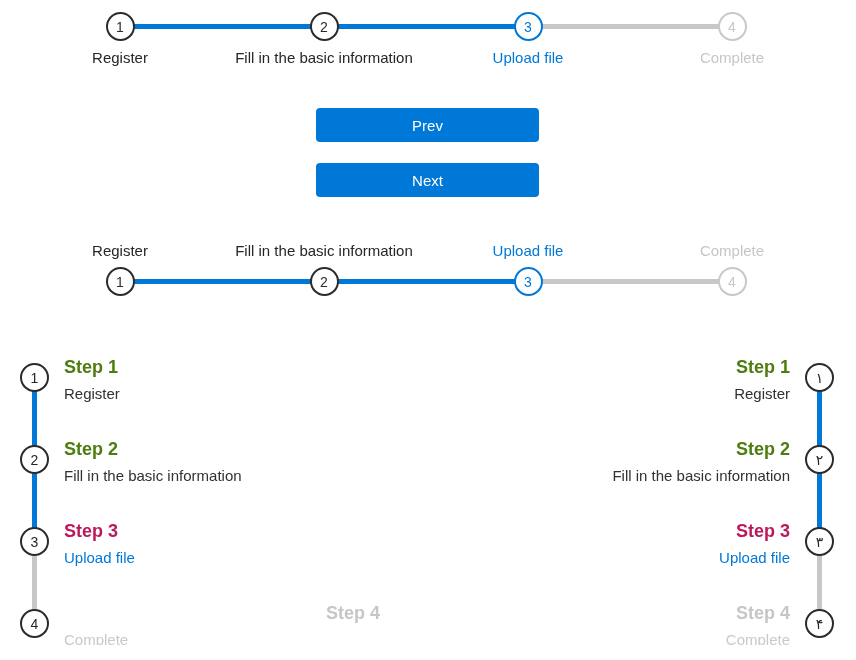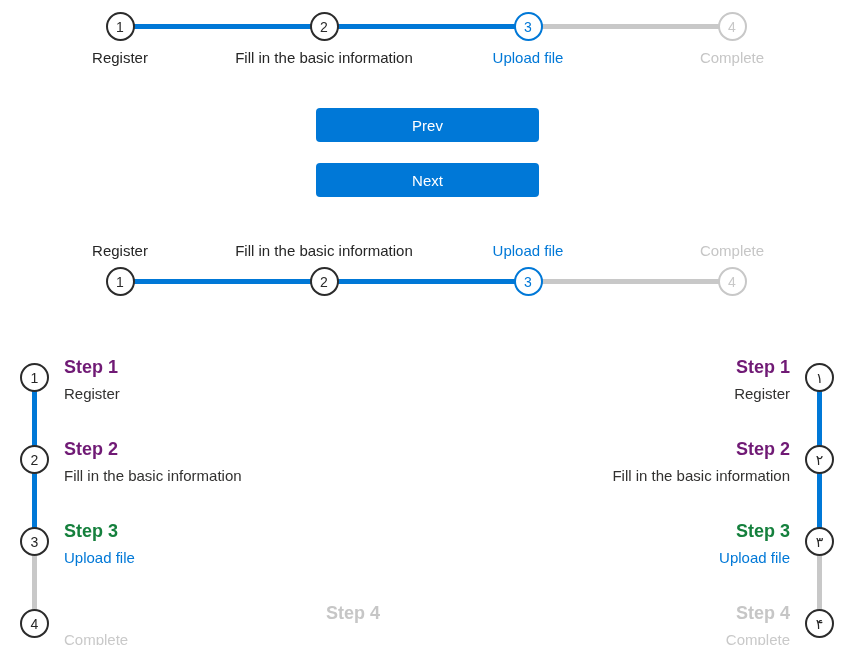--- a/index.html
+++ b/index.html
@@ -65,22 +65,22 @@
   .vstepper-rtl .vcircle { right:0; }
   .vconnector { position:absolute; top:34px; height:57px; width:5px; }
   .vstepper-ltr .vconnector { left:12px; }
   .vstepper-rtl .vconnector { right:12px; }
   .vtext { padding-top:0; }
   .vstepper-ltr .vtext { margin-left:44px; }
   .vstepper-rtl .vtext { margin-right:44px; text-align:right; }
   .vtitle { font-size:18px; font-weight:bold; line-height:22px; }
   .vdesc  { font-size:15px; line-height:19px; margin-top:6px; }
 
-  .st-finish  .vtitle { color:#701a75; }
-  .st-active  .vtitle { color:#15803d; }
+  .st-finish  .vtitle { color:#4d7c0f; }
+  .st-active  .vtitle { color:#be185d; }
   .st-pending .vtitle { color:#c6c6c6;text-align:right; }
   .st-finish  .vdesc  { color:#323130; }
   .st-active  .vdesc  { color:#0078d7; }
   .st-pending .vdesc  { color:#c9c9c9; }
 </style>
 </head>
 <body>
 
 <div class="hstepper hstepper-a">
   <div class="hstep st-finish">

